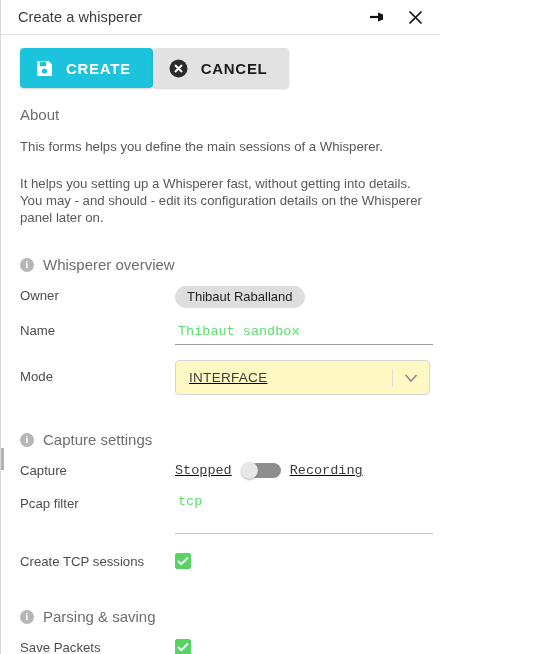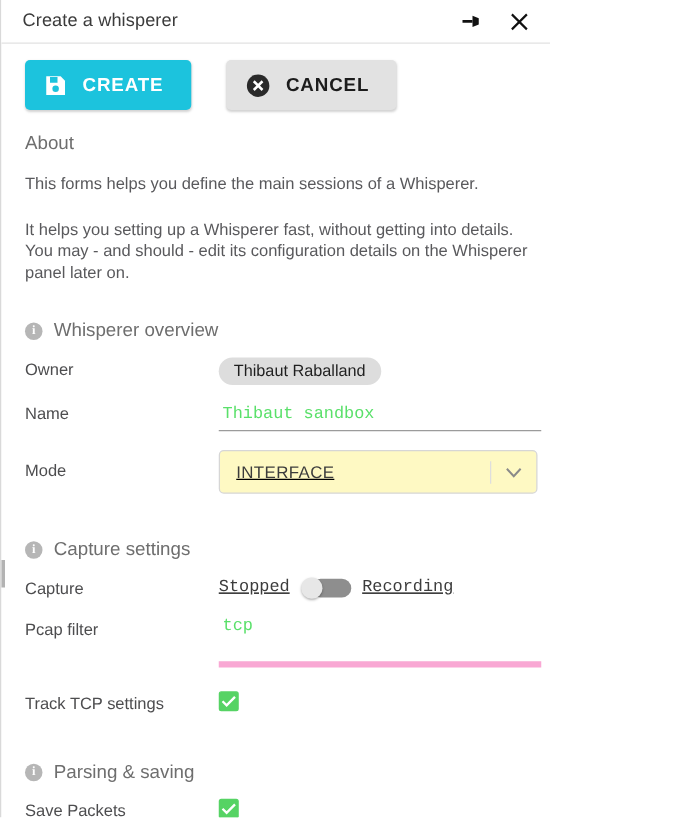--- a/index.html
+++ b/index.html
@@ -49,21 +49,20 @@
     justify-content: center;
     cursor: pointer;
     color: #1a1a1a;
   }
 
   
   .actions {
     display: flex;
     align-items: center;
     padding: 13px 0 0 19px;
-    gap: 28px;
   }
   .btn {
     display: inline-flex;
     align-items: center;
     height: 40px;
     border: none;
     border-radius: 4px;
     padding: 0 22px 0 16px;
     font-size: 15px;
     font-weight: bold;
@@ -165,21 +164,21 @@
     font-family: "Liberation Mono", monospace;
     font-size: 13.5px;
     color: #5ae06a;
     padding: 0 0 5px 3px;
     outline: none;
   }
   .uline-area {
     width: 258px;
     height: 40px;
     border: none;
-    border-bottom: 5px solid #f9a8d4;
+    border-bottom: 1px solid #f9a8d4;
     background: transparent;
     font-family: "Liberation Mono", monospace;
     font-size: 13.5px;
     color: #5ae06a;
     padding: 0 0 0 3px;
     outline: none;
     resize: none;
     overflow: hidden;
     line-height: 16px;
   }
@@ -383,21 +382,21 @@
     </div>
 
     <div class="row">
       <div class="row-label">Pcap filter</div>
       <div class="row-field">
         <textarea class="uline-area" style="">tcp</textarea>
       </div>
     </div>
 
     <div class="row" style="margin-top:14px;">
-      <div class="row-label">Track TCP settings</div>
+      <div class="row-label">Create TCP sessions</div>
       <div class="row-field">
         <span class="cbox checked">
           <svg width="12" height="10" viewBox="0 0 12 10">
             <path d="M1 5 L4.3 8.2 L11 1.5" stroke="#ffffff" stroke-width="1.9" fill="none"></path>
           </svg>
         </span>
       </div>
     </div>
 
     <div class="section-head" style="margin-top:36px;">

